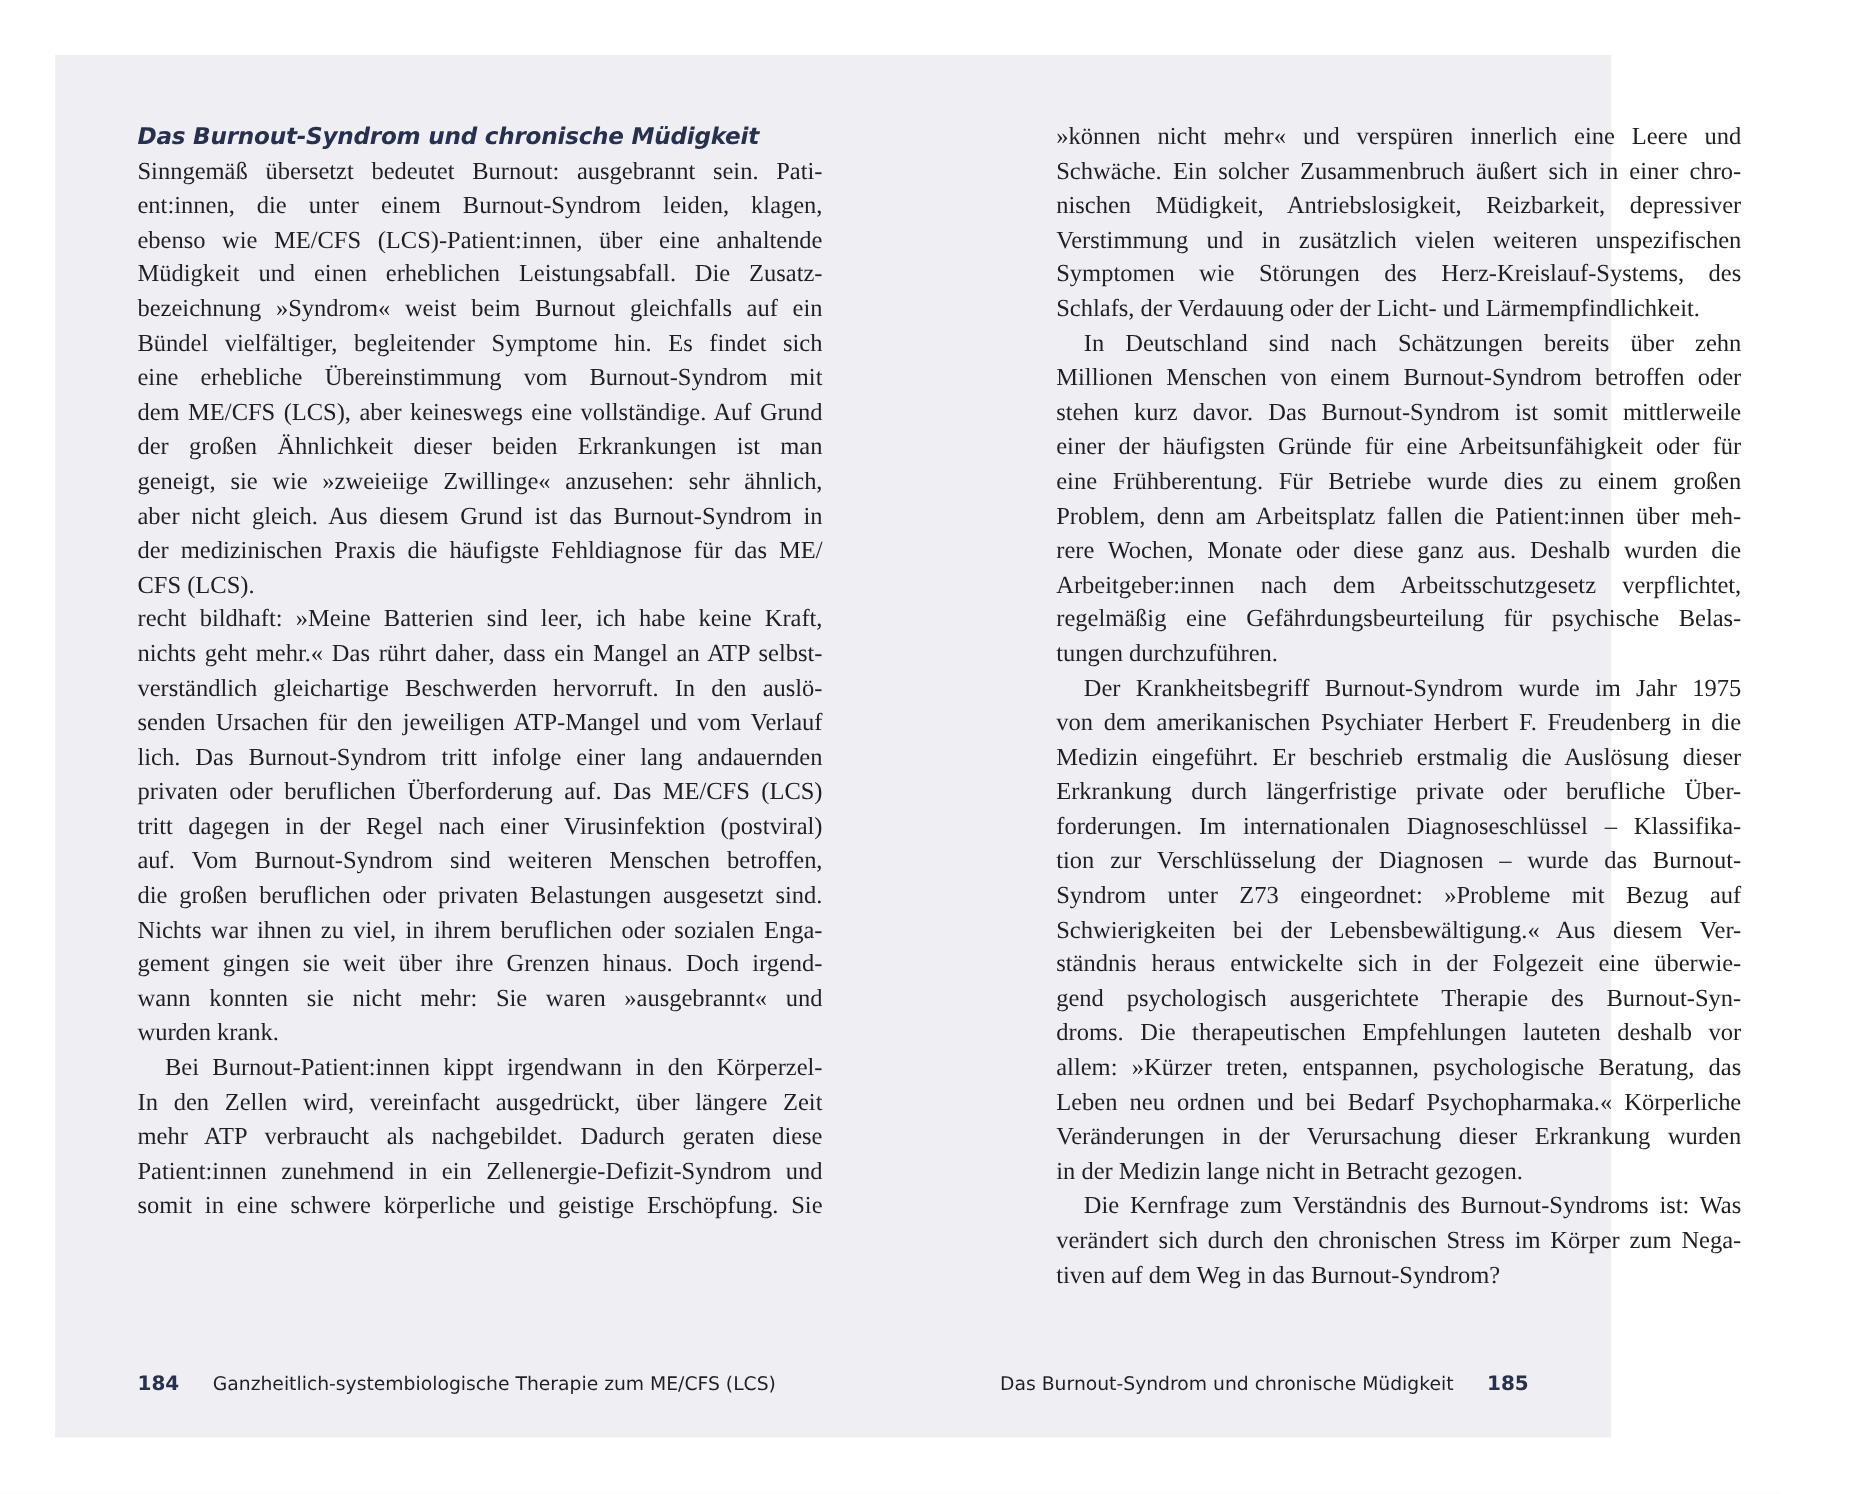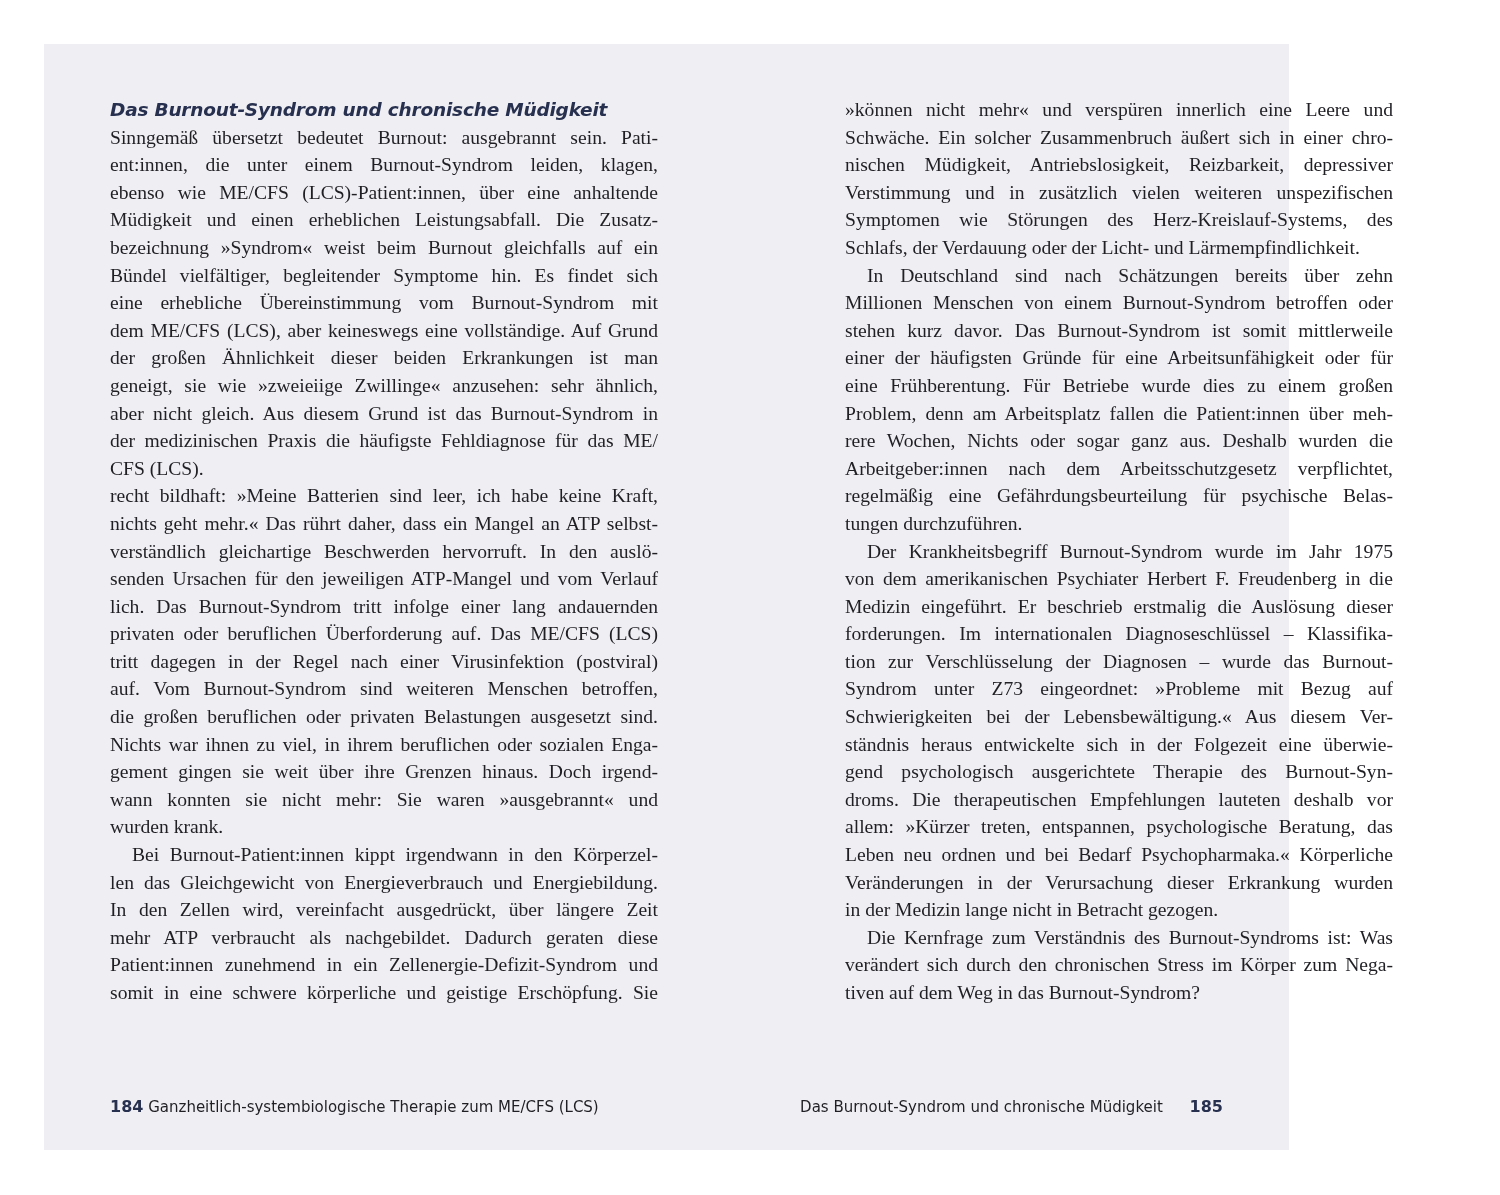--- a/index.html
+++ b/index.html
@@ -27,21 +27,21 @@
     height:27.6px; overflow:visible;
   }
   .line.last { text-align-last:left; }
   .line.indent { padding-left:22px; }
   .footer {
     position:absolute; top:1052px; font-family:"DejaVu Sans", "Liberation Sans", sans-serif;
     font-size:15px; color:#1f1f24; line-height:22px; white-space:nowrap;
   }
   .footer .pnum { font-weight:bold; color:#27304f; font-size:16px; }
   .footer.left { left:66px; }
-  .footer.left .pnum { }
+  .footer.left .pnum { margin-right:22px; }
   .footer.right { right:66px; text-align:center; }
   .footer.right .pnum { margin-left:22px; }
 </style>
 </head>
 <body>
 
 <div class="spread">
   <div class="col left">
     <h2 class="heading">Das Burnout-Syndrom und chronische Müdigkeit</h2>
     <div id="left-lines">
@@ -65,48 +65,48 @@
         <span class="line">lich. Das Burnout-Syndrom tritt infolge einer lang andauernden</span>
         <span class="line">privaten oder beruflichen Überforderung auf. Das ME/CFS (LCS)</span>
         <span class="line">tritt dagegen in der Regel nach einer Virusinfektion (postviral)</span>
         <span class="line">auf. Vom Burnout-Syndrom sind weiteren Menschen betroffen,</span>
         <span class="line">die großen beruflichen oder privaten Belastungen ausgesetzt sind.</span>
         <span class="line">Nichts war ihnen zu viel, in ihrem beruflichen oder sozialen Enga-</span>
         <span class="line">gement gingen sie weit über ihre Grenzen hinaus. Doch irgend-</span>
         <span class="line">wann konnten sie nicht mehr: Sie waren »ausgebrannt« und</span>
         <span class="line last">wurden krank.</span>
         <span class="line indent">Bei Burnout-Patient:innen kippt irgendwann in den Körperzel-</span>
-        <span class="line">len das Gleichgewicht von Energieverbrauch und Energiebildung.</span>
         <span class="line">In den Zellen wird, vereinfacht ausgedrückt, über längere Zeit</span>
         <span class="line">mehr ATP verbraucht als nachgebildet. Dadurch geraten diese</span>
         <span class="line">Patient:innen zunehmend in ein Zellenergie-Defizit-Syndrom und</span>
         <span class="line">somit in eine schwere körperliche und geistige Erschöpfung. Sie</span>
       </div>
   </div>
   <div class="col right">
     <div id="right-lines">
         <span class="line">»können nicht mehr« und verspüren innerlich eine Leere und</span>
         <span class="line">Schwäche. Ein solcher Zusammenbruch äußert sich in einer chro-</span>
         <span class="line">nischen Müdigkeit, Antriebslosigkeit, Reizbarkeit, depressiver</span>
         <span class="line">Verstimmung und in zusätzlich vielen weiteren unspezifischen</span>
         <span class="line">Symptomen wie Störungen des Herz-Kreislauf-Systems, des</span>
         <span class="line last">Schlafs, der Verdauung oder der Licht- und Lärmempfindlichkeit.</span>
         <span class="line indent">In Deutschland sind nach Schätzungen bereits über zehn</span>
         <span class="line">Millionen Menschen von einem Burnout-Syndrom betroffen oder</span>
         <span class="line">stehen kurz davor. Das Burnout-Syndrom ist somit mittlerweile</span>
         <span class="line">einer der häufigsten Gründe für eine Arbeitsunfähigkeit oder für</span>
         <span class="line">eine Frühberentung. Für Betriebe wurde dies zu einem großen</span>
         <span class="line">Problem, denn am Arbeitsplatz fallen die Patient:innen über meh-</span>
-        <span class="line">rere Wochen, Nichts oder sogar ganz aus. Deshalb wurden die</span>
+        <span class="line">rere Wochen, Monate oder diese ganz aus. Deshalb wurden die</span>
         <span class="line">Arbeitgeber:innen nach dem Arbeitsschutzgesetz verpflichtet,</span>
         <span class="line">regelmäßig eine Gefährdungsbeurteilung für psychische Belas-</span>
         <span class="line last">tungen durchzuführen.</span>
         <span class="line indent">Der Krankheitsbegriff Burnout-Syndrom wurde im Jahr 1975</span>
         <span class="line">von dem amerikanischen Psychiater Herbert F. Freudenberg in die</span>
         <span class="line">Medizin eingeführt. Er beschrieb erstmalig die Auslösung dieser</span>
+        <span class="line">Erkrankung durch längerfristige private oder berufliche Über-</span>
         <span class="line">forderungen. Im internationalen Diagnoseschlüssel – Klassifika-</span>
         <span class="line">tion zur Verschlüsselung der Diagnosen – wurde das Burnout-</span>
         <span class="line">Syndrom unter Z73 eingeordnet: »Probleme mit Bezug auf</span>
         <span class="line">Schwierigkeiten bei der Lebensbewältigung.« Aus diesem Ver-</span>
         <span class="line">ständnis heraus entwickelte sich in der Folgezeit eine überwie-</span>
         <span class="line">gend psychologisch ausgerichtete Therapie des Burnout-Syn-</span>
         <span class="line">droms. Die therapeutischen Empfehlungen lauteten deshalb vor</span>
         <span class="line">allem: »Kürzer treten, entspannen, psychologische Beratung, das</span>
         <span class="line">Leben neu ordnen und bei Bedarf Psychopharmaka.« Körperliche</span>
         <span class="line">Veränderungen in der Verursachung dieser Erkrankung wurden</span>

